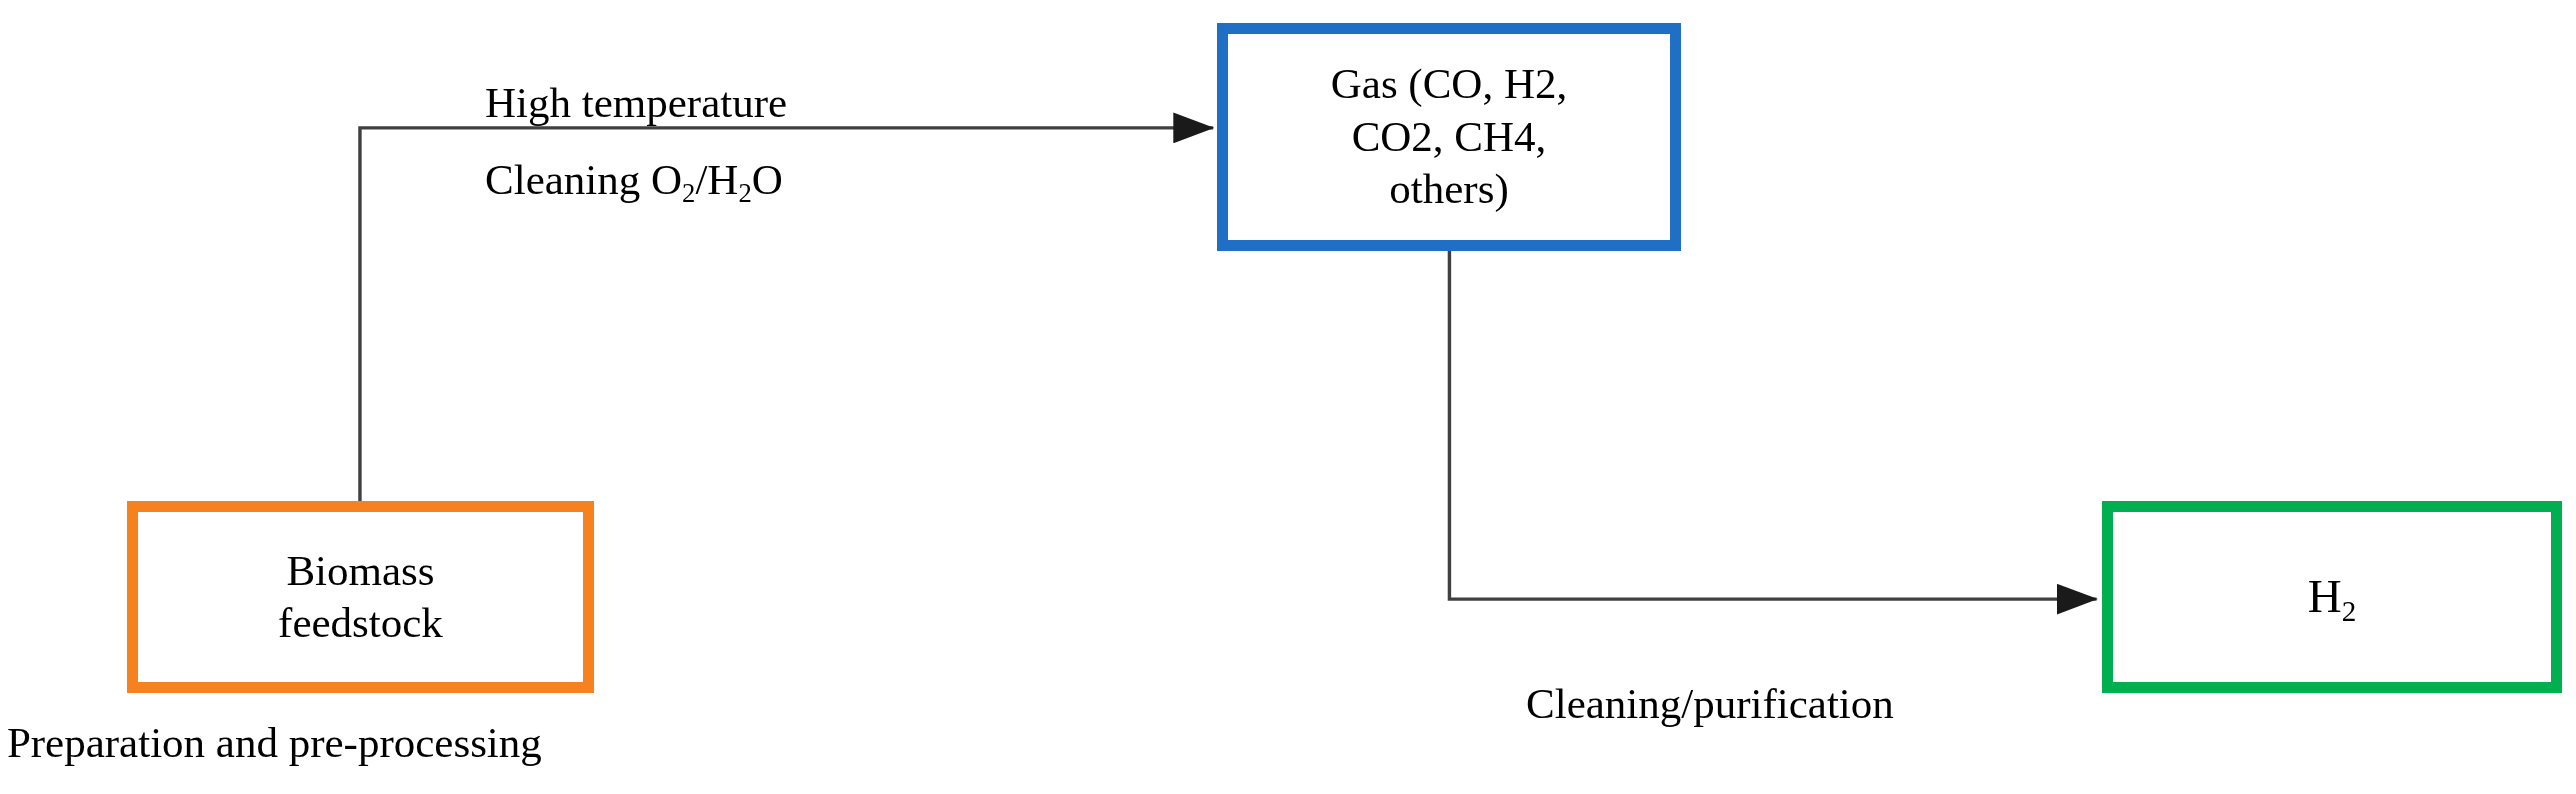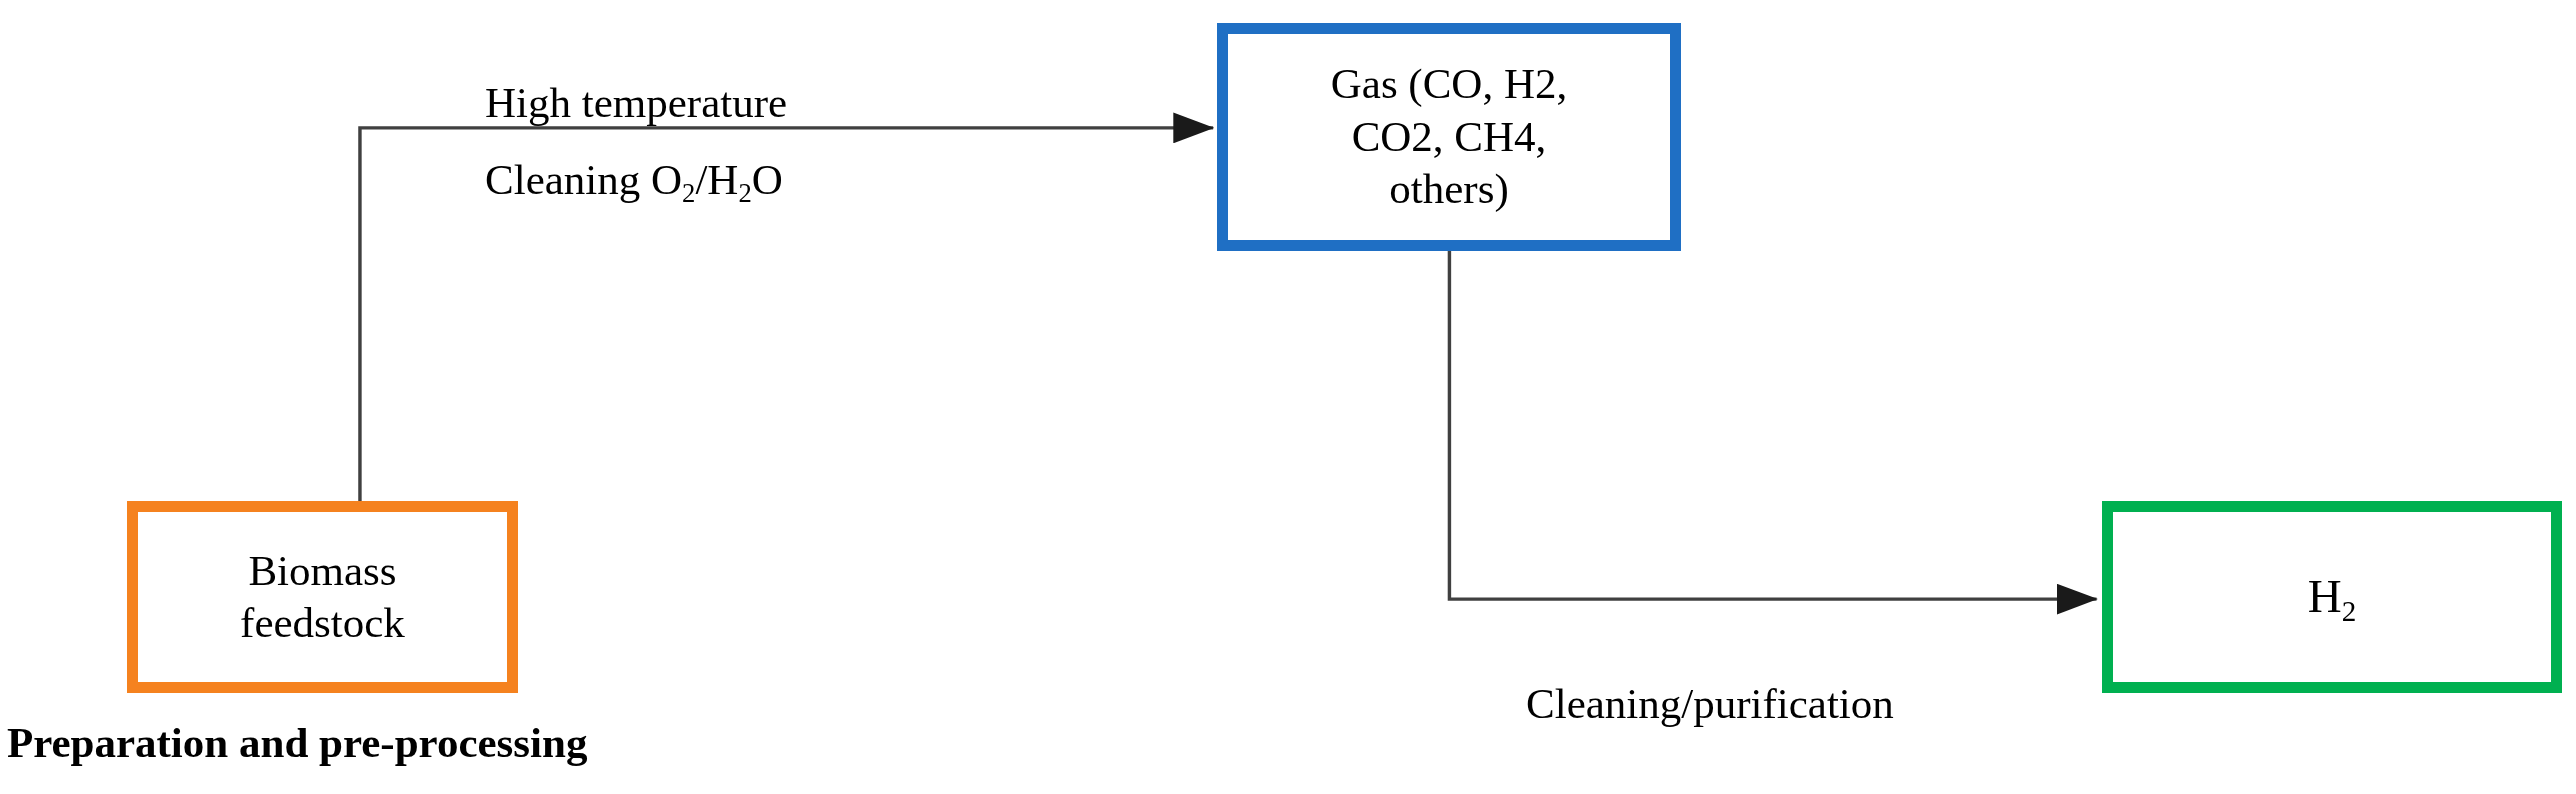--- a/index.html
+++ b/index.html
@@ -40,21 +40,21 @@
     line-height: 1.22;
   }
   .node-label {
     display: block;
     width: 100%;
     white-space: pre-line;
   }
   #box-biomass {
     left: 127px;
     top: 501px;
-    width: 391px;
+    width: 467px;
     height: 192px;
     border: 11px solid #F5821F;
     font-size: 43px;
   }
   #box-gas {
     left: 1217px;
     top: 23px;
     width: 464px;
     height: 228px;
     border: 11px solid #1F6FC4;
@@ -72,21 +72,21 @@
   .free-label {
     position: absolute;
     white-space: nowrap;
     font-size: 43px;
     line-height: 1.05;
     color: #000000;
   }
   #label-high-temp   { left: 485px;  top: 40px; margin-top: 40px;  }
   #label-limited-o2  { left: 485px;  top: 157px; }
   #label-cleaning    { left: 1526px; top: 681px; }
-  #label-preparation { left: 6.9px;   top: 720px; font-weight: bold; }
+  #label-preparation { left: 6.9px;   top: 720px; }
   sub {
     font-size: 0.62em;
     vertical-align: -0.30em;
     line-height: 0;
   }
 </style>
 </head>
 <body>
 
 <div id="canvas">

